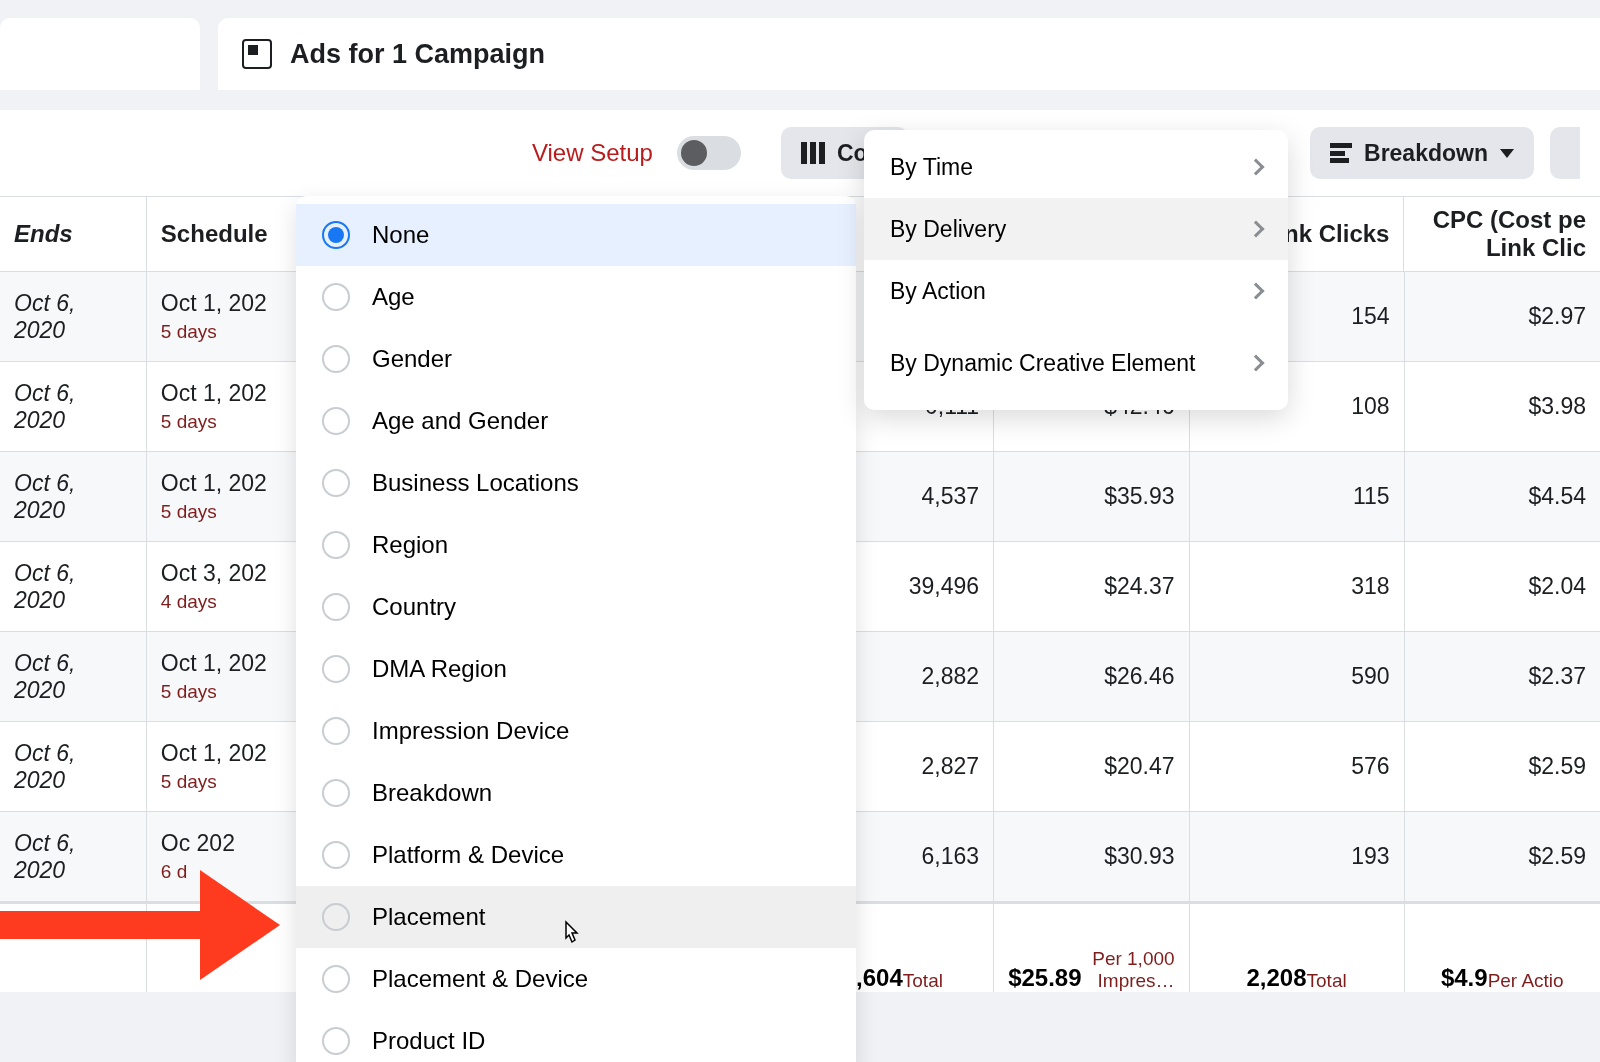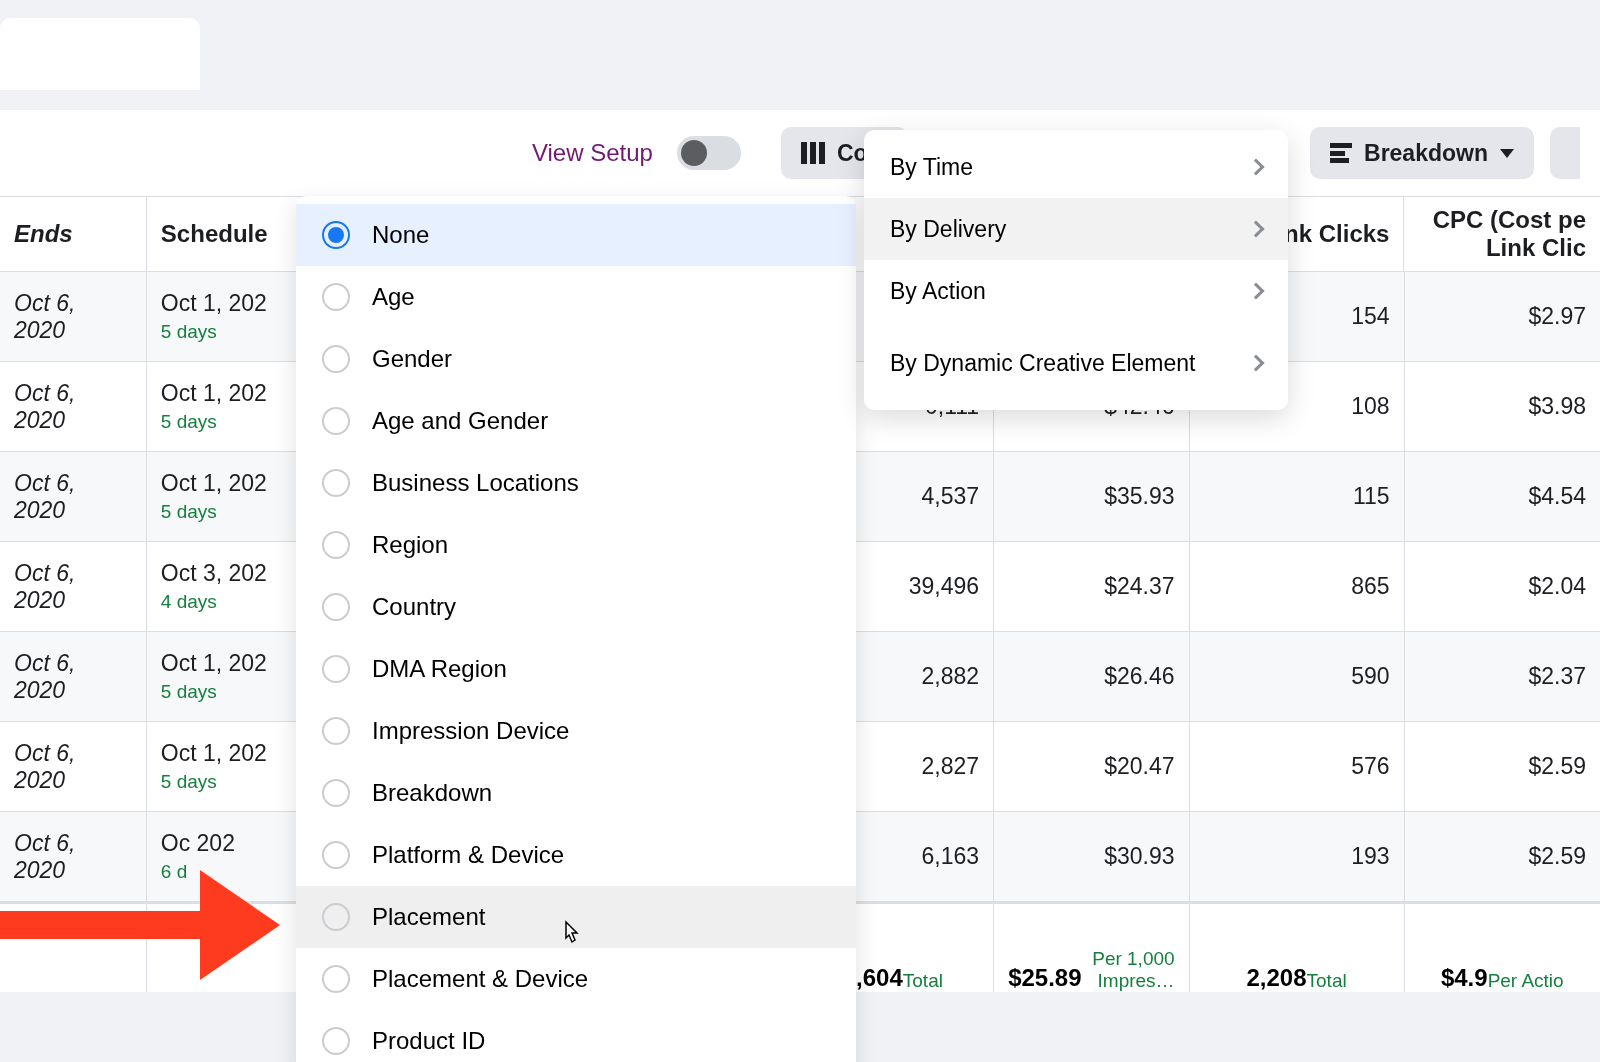--- a/index.html
+++ b/index.html
@@ -6,42 +6,42 @@
   body { width: 1600px; height: 1062px; background: #f0f2f5; overflow: hidden; position: relative; }
 
   .tabbar { position: absolute; top: 18px; left: 0; right: 0; height: 72px; background: #f0f2f5; }
   .tab-empty { position: absolute; left: 0; top: 0; width: 200px; height: 72px; background: #fff; border-top-left-radius: 10px; border-top-right-radius: 10px; }
   .tab-ads { position: absolute; left: 218px; top: 0; right: 0; height: 72px; background: #fff; border-top-left-radius: 10px; display:flex; align-items:center; padding-left: 24px; font-size: 27px; font-weight: 700; color:#1c1e21; }
   .tab-ads .tab-icon { width: 30px; height: 30px; border: 2px solid #1c1e21; border-radius: 4px; margin-right: 18px; position: relative; }
   .tab-ads .tab-icon::before { content:""; position:absolute; top:4px; left:4px; width:10px; height:10px; background:#1c1e21; }
 
   .toolbar { position:absolute; top: 110px; left: 0; right: 0; height: 86px; background:#fff; display:flex; align-items:center; justify-content:flex-end; padding-right: 20px; gap: 16px; }
 
-  .vs-label { font-size: 24px; color:#701a75; margin-right: 8px; }
+  .vs-label { font-size: 24px; color:#b91c1c; margin-right: 8px; }
   .toggle { width: 64px; height:34px; background:#dadde1; border-radius: 20px; position:relative; }
   .toggle .knob { position:absolute; top:4px; left:4px; width:26px; height:26px; border-radius:50%; background:#5b5d60; }
 
   .pill { display:flex; align-items:center; height:52px; padding:0 20px; background:#e4e6eb; border-radius: 10px; font-size:23px; font-weight:600; color:#1c1e21; gap:12px; }
   .pill.right-cut { border-top-right-radius:0; border-bottom-right-radius:0; padding-right:8px; }
   .pill .cols-icon { display:flex; gap:3px; }
   .pill .cols-icon span { width:6px; height:22px; background:#1c1e21; }
   .pill .brk-icon { width:22px; height:20px; display:flex; flex-direction:column; justify-content:space-between; }
   .pill .brk-icon span { height:5px; background:#1c1e21; }
   .pill .brk-icon span:nth-child(2){ width:70%; }
   .pill .brk-icon span:nth-child(3){ width:85%; }
   .caret-down { width:0; height:0; border-left:7px solid transparent; border-right:7px solid transparent; border-top:9px solid #1c1e21; }
 
   
   .table { position:absolute; top:196px; left:0; right:0; background:#fff; }
   .thead { display:flex; height:76px; border-top:1px solid #dadde1; border-bottom:1px solid #dadde1; font-weight:700; font-size:24px; color:#1c1e21; }
   .thead > div { border-right:1px solid #dadde1; display:flex; align-items:center; padding:0 14px; }
   .trow { display:flex; height:90px; border-bottom:1px solid #dadde1; font-size:23px; color:#1c1e21; }
   .trow:nth-child(odd) { background:#f7f8fa; }
   .trow > div { border-right:1px solid #dadde1; display:flex; flex-direction:column; justify-content:center; padding:0 14px; }
-  .sub { font-size:19px; color:#15803d; margin-top:4px; }
+  .sub { font-size:19px; color:#7f1d1d; margin-top:4px; }
 
   .col-ends { width:150px;font-style:italic; }
   .col-sched { width:162px; }
   .col-gap { width:706px; border-right:none !important; } 
   .col-amt  { width:200px; text-align:right; align-items:flex-end; }
   .col-clicks { width:220px; text-align:right; align-items:flex-end; }
   .col-cpc  { width:200px; text-align:right; align-items:flex-end; border-right:none !important; }
 
   .th-right { justify-content:flex-end; text-align:right; }
   
@@ -71,20 +71,24 @@
   .arrow .shaft { width:200px; height:28px; background:#ff3b1f; }
   .arrow .head { width:0; height:0; border-top:55px solid transparent; border-bottom:55px solid transparent; border-left:80px solid #ff3b1f; }
 
   .cursor { position:absolute; left:558px; top:920px; z-index:70; font-size:22px; color:#1c1e21; }
 </style>
 </head>
 <body>
 
 <div class="tabbar">
   <div class="tab-empty"></div>
+  <div class="tab-ads">
+    <span class="tab-icon"></span>
+    <span>Ads for 1 Campaign</span>
+  </div>
 </div>
 
 <div class="toolbar">
   <span class="vs-label">View Setup</span>
   <div class="toggle">
       <div class="knob"></div>
     </div>
 
   <div class="pill" style="margin-left:24px;">
     <span class="cols-icon">
@@ -168,21 +172,21 @@
       </div>
       <div class="trow">
         <div class="col-ends">Oct 6, 2020</div>
         <div class="col-sched">
           <span>Oct 3, 202</span>
           <span class="sub">4 days</span>
         </div>
         <div style="width:486px"></div>
         <div style="width:220px;align-items:flex-end;">39,496</div>
         <div class="col-amt">$24.37</div>
-        <div class="col-clicks">865</div>
+        <div class="col-clicks">318</div>
         <div class="col-cpc">$2.04</div>
       </div>
       <div class="trow">
         <div class="col-ends">Oct 6, 2020</div>
         <div class="col-sched">
           <span>Oct 1, 202</span>
           <span class="sub">5 days</span>
         </div>
         <div style="width:486px"></div>
         <div style="width:220px;align-items:flex-end;">2,882</div>

